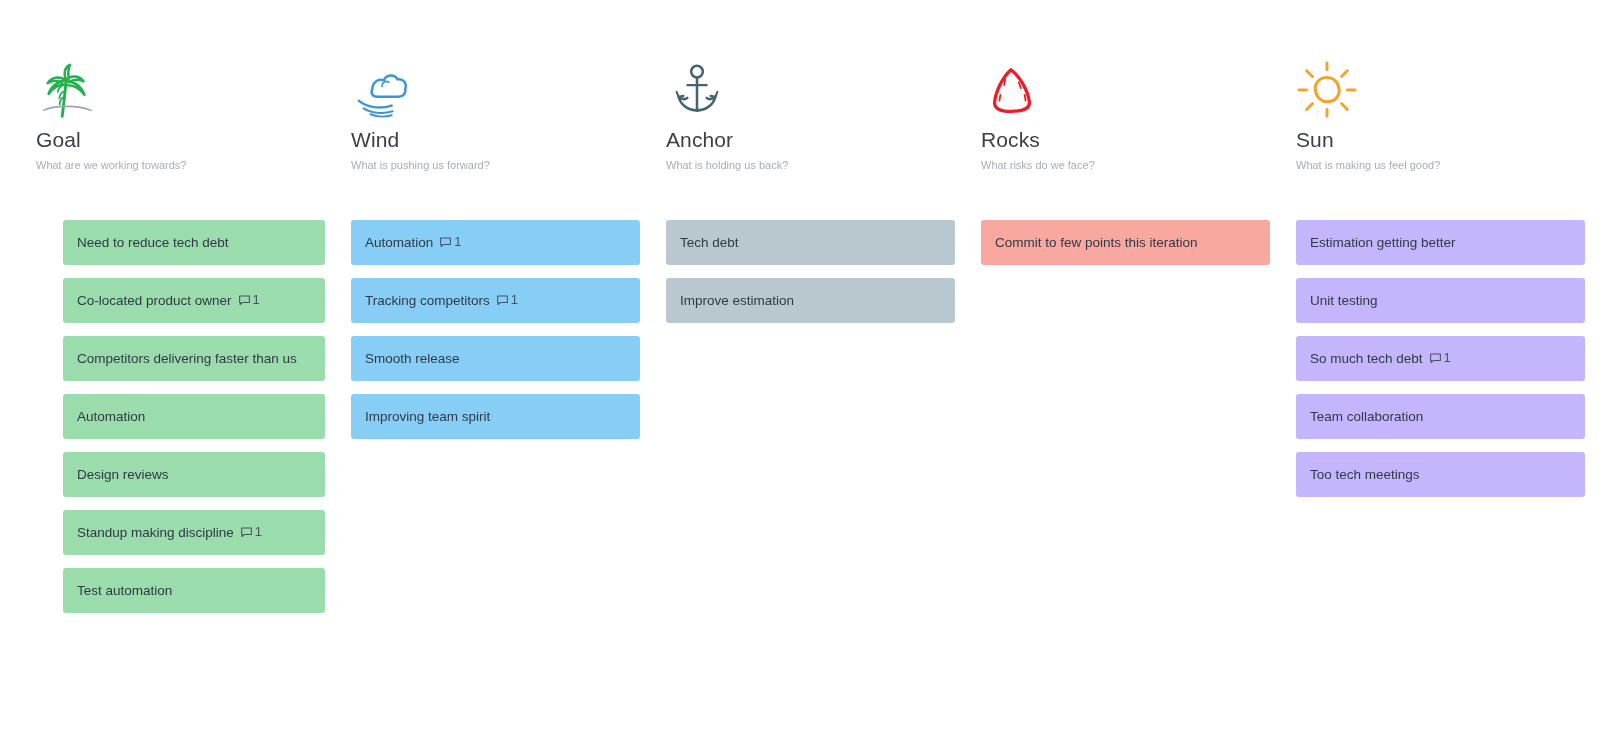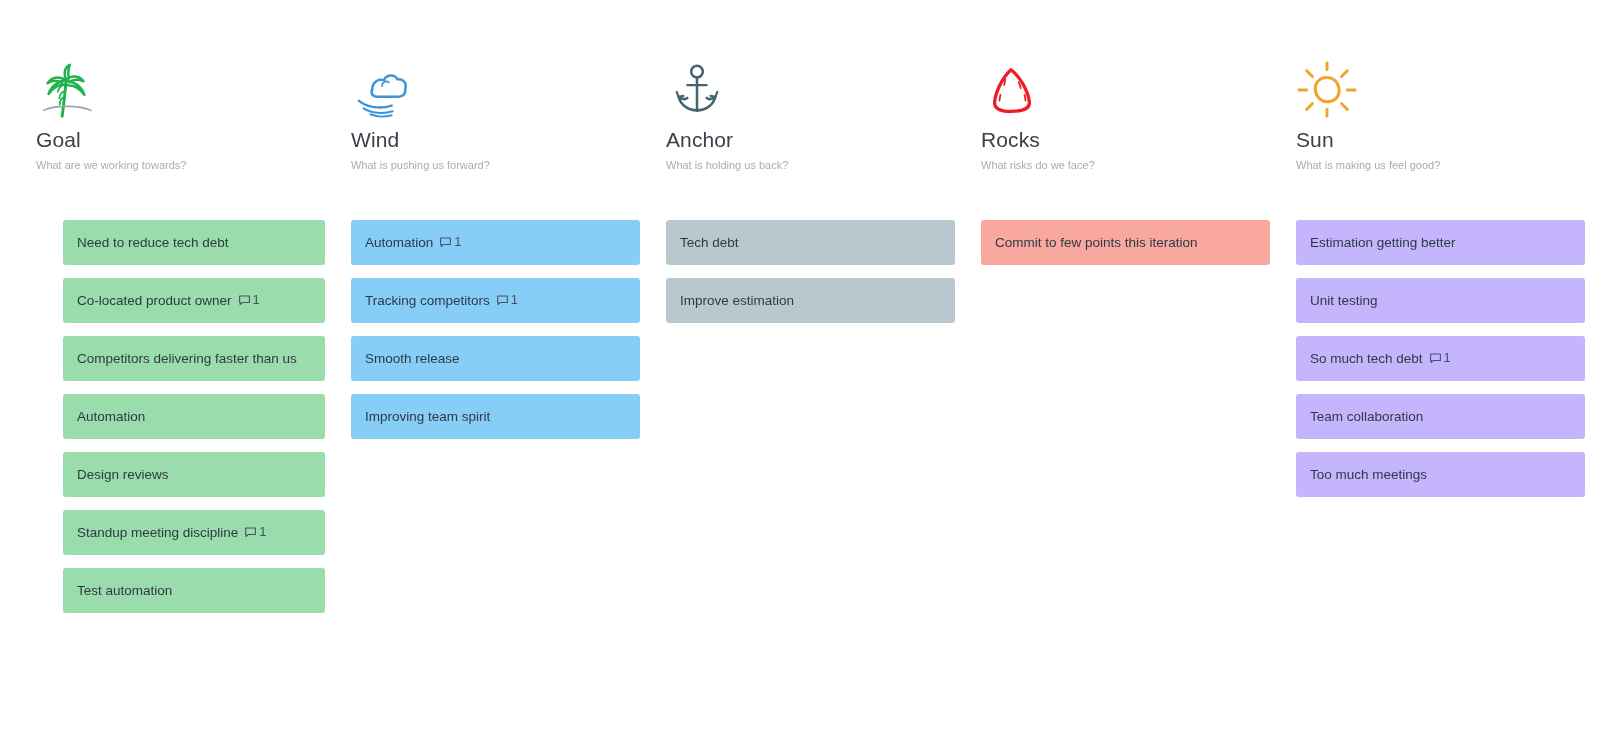--- a/index.html
+++ b/index.html
@@ -131,21 +131,21 @@
         <div class="card">
           <div><span class="card-text">Competitors delivering faster than us</span></div>
         </div>
         <div class="card">
           <div><span class="card-text">Automation</span></div>
         </div>
         <div class="card">
           <div><span class="card-text">Design reviews</span></div>
         </div>
         <div class="card">
-          <div><span class="card-text">Standup meeting discipline</span><span class="badge">
+          <div><span class="card-text">Standup making discipline</span><span class="badge">
               <span>
                 <svg width="13" height="13" viewBox="0 0 16 16" fill="none" stroke="#46525e" stroke-width="1.3" stroke-linejoin="round" stroke-linecap="round">
                   <path d="M2 2.5 H14 V10.5 H5.2 L2.6 13 L2.9 10.5 H2 Z"></path>
                 </svg>
               </span>
               <span>1</span>
             </span></div>
         </div>
         <div class="card">
           <div><span class="card-text">Test automation</span></div>
@@ -277,17 +277,17 @@
                   <path d="M2 2.5 H14 V10.5 H5.2 L2.6 13 L2.9 10.5 H2 Z"></path>
                 </svg>
               </span>
               <span>1</span>
             </span></div>
         </div>
         <div class="card">
           <div><span class="card-text">Team collaboration</span></div>
         </div>
         <div class="card">
-          <div><span class="card-text">Too much meetings</span></div>
+          <div><span class="card-text">Too tech meetings</span></div>
         </div>
       </div>
     </div>
   </div>
 
 </body></html>

